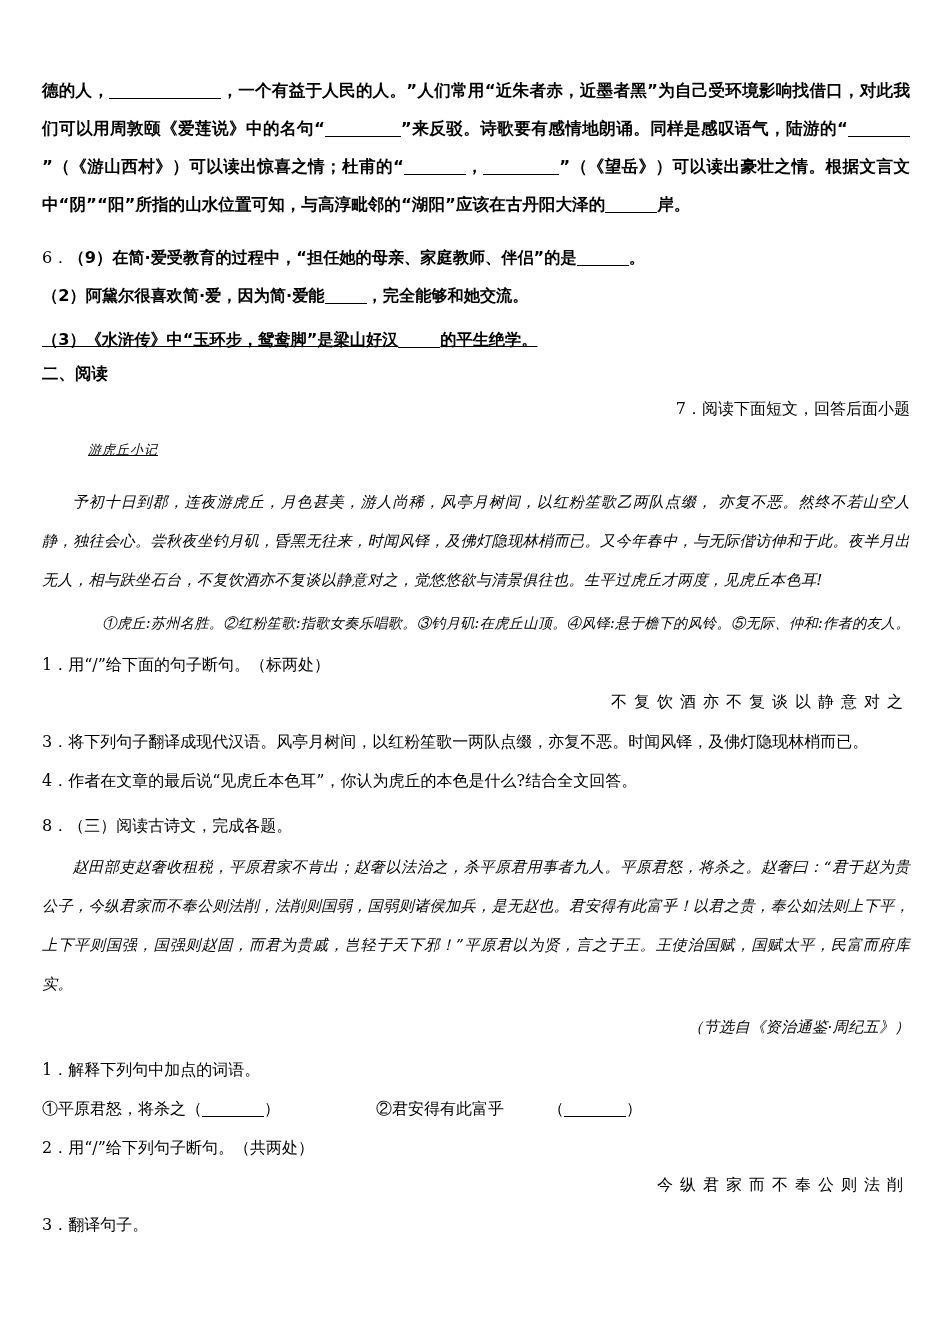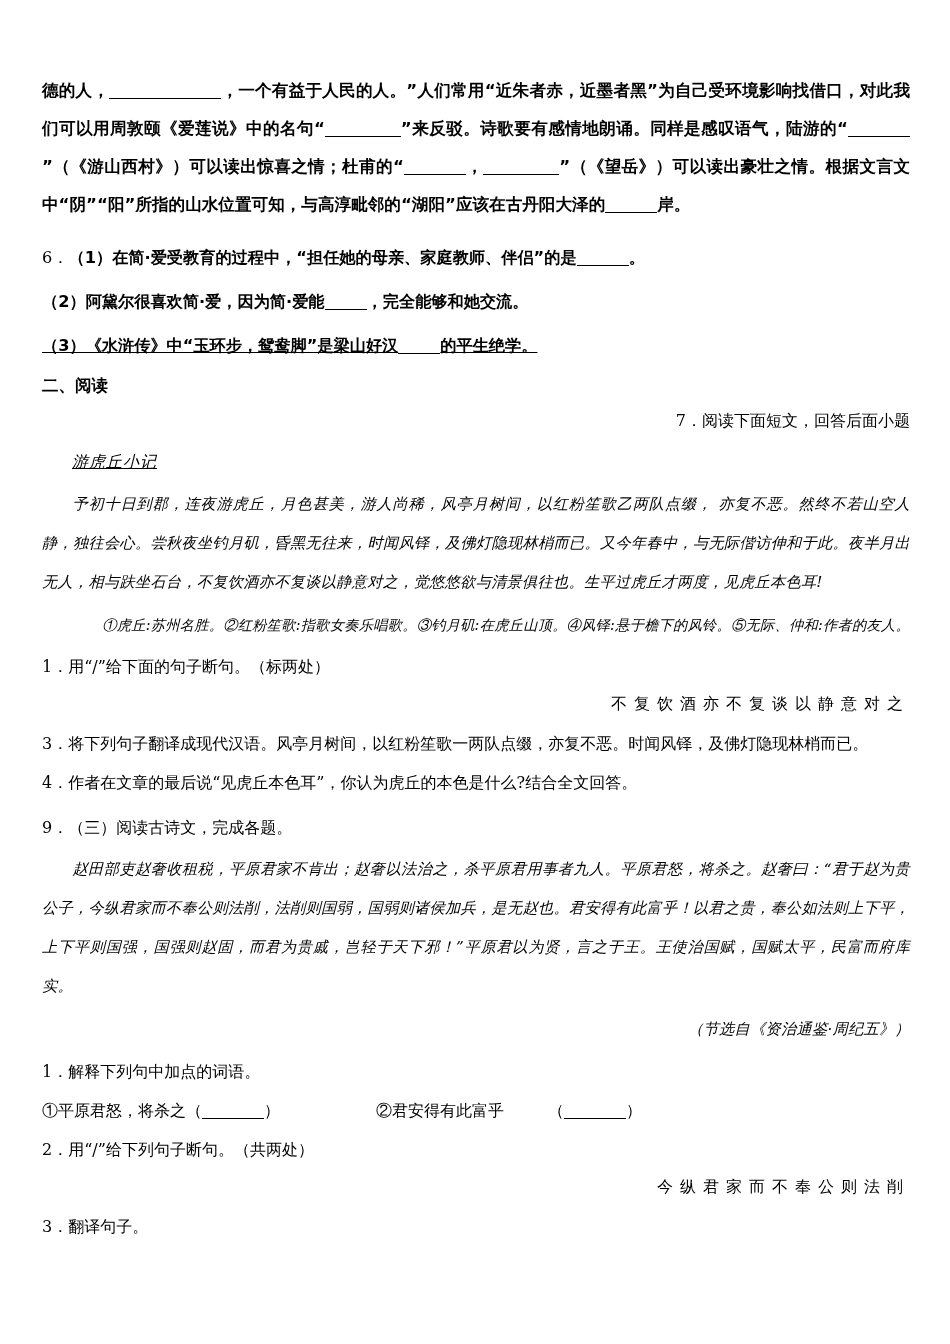--- a/index.html
+++ b/index.html
@@ -70,23 +70,23 @@
     margin: 0;
     font-family: "DejaVu Serif", "Liberation Serif", serif;
     font-style: italic;
     letter-spacing: 0.3px;
   }
   .classical.notes {
     font-size: 14.2px;
     line-height: 38px;
   }
   .title-line {
-    font-size: 16px;
+    font-size: 13px;
     line-height: 34px;
-    margin: 0;
+    margin: 16px;
     padding-left: 30px;
     font-family: "DejaVu Serif", "Liberation Serif", serif;
     font-style: italic;
     letter-spacing: 1px;
   }
   .indent2 { text-indent: 2em; }
 
   
   .spaced {
     font-size: 16px;
@@ -107,36 +107,36 @@
   .b-md { width: 62px; }
   .b-lg { width: 76px; }
   .b-xl { width: 112px; }
 
   .gap-wide { display: inline-block; width: 96px; }
   .gap-med  { display: inline-block; width: 44px; }
 
   .mt4  { margin-top: 4px; text-align: right; }
   .mt6  { margin-top: 6px; }
   .mt8  { margin-top: 8px; text-decoration: underline; }
-  .mt10 { margin-top: 8px; }
+  .mt10 { margin-top: 2px; }
   .mt12 { margin-top: 12px; }
   .mt16 { margin-top: 16px; }
   .nowrap { white-space: nowrap; }
 </style>
 </head>
 <body>
 
 <div class="page">
 
   <div class="cloze">
     <span>德的人，</span><span class="blank b-xl"></span><span>，一个有益于人民的人。”人们常用“近朱者赤，近墨者黑”为自己受环境影响找借口，对此</span><span>我们可以用周敦颐《爱莲说》中的名句“</span><span class="blank b-lg"></span><span>”来反驳。诗歌要有感情地朗诵。同样是感叹语气，陆游的“</span><span class="blank b-md"></span><span>”（《游山西村》）可以读出惊喜之情；杜甫的“</span><span class="blank b-md"></span><span>，</span><span class="blank b-lg"></span><span>”（《望岳》）可以读出豪壮之情。根据文</span><span>言文中“阴”“阳”所指的山水位置可知，与高淳毗邻的“湖阳”应该在古丹阳大泽的</span><span class="blank b-sm"></span><span>岸。</span>
   </div>
 
   <div class="q6line mt16">
-    <span class="q6num">6．</span><span>（1）在简·爱受教育的过程中，“担任她的母亲、家庭教师、伴侣”的是</span><span class="blank b-sm"></span><span>。</span>
+    <span class="q6num">6．</span><span>（9）在简·爱受教育的过程中，“担任她的母亲、家庭教师、伴侣”的是</span><span class="blank b-sm"></span><span>。</span>
   </div>
 
   <div class="q6line mt10">
     <span>（2）阿黛尔很喜欢简·爱，因为简·爱能</span><span class="blank b-xs"></span><span>，完全能够和她交流。</span>
   </div>
 
   <div class="q6line mt8">
     <span>（3）《水浒传》中“玉环步，鸳鸯脚”是梁山好汉</span><span class="blank b-xs"></span><span>的平生绝学。</span>
   </div>
 
@@ -157,21 +157,21 @@
 
 
   <div class="qitem mt6">
     <span>3．</span><span>将下列句子翻译成现代汉语。风亭月树间，以红粉笙歌一两队点缀，亦复不恶。时闻风铎，及佛灯隐现林梢而已。</span>
   </div>
 
   <div class="qitem mt6">
     <span>4．</span><span>作者在文章的最后说“见虎丘本色耳”，你认为虎丘的本色是什么?结合全文回答。</span>
   </div>
 
-  <div class="qitem mt12">9．（三）阅读古诗文，完成各题。</div>
+  <div class="qitem mt12">8．（三）阅读古诗文，完成各题。</div>
 
   <div class="classical indent2 mt6">赵田部吏赵奢收租税，平原君家不肯出；赵奢以法治之，杀平原君用事者九人。平原君怒，将杀之。赵奢曰：“君于赵为贵公子，今纵君家而不奉公则法削，法削则国弱，国弱则诸侯加兵，是无赵也。君安得有此富乎！以君之贵，奉公如法则上下平，上下平则国强，国强则赵固，而君为贵戚，岂轻于天下邪！”平原君以为贤，言之于王。王使治国赋，国赋太平，民富而府库实。</div>
 
   <div class="classical indent2 mt4">（节选自《资治通鉴·周纪五》）</div>
 
   <div class="qitem mt6">
     <span>1．</span><span>解释下列句中加点的词语。</span>
   </div>
 
   <div class="qitem mt6">

